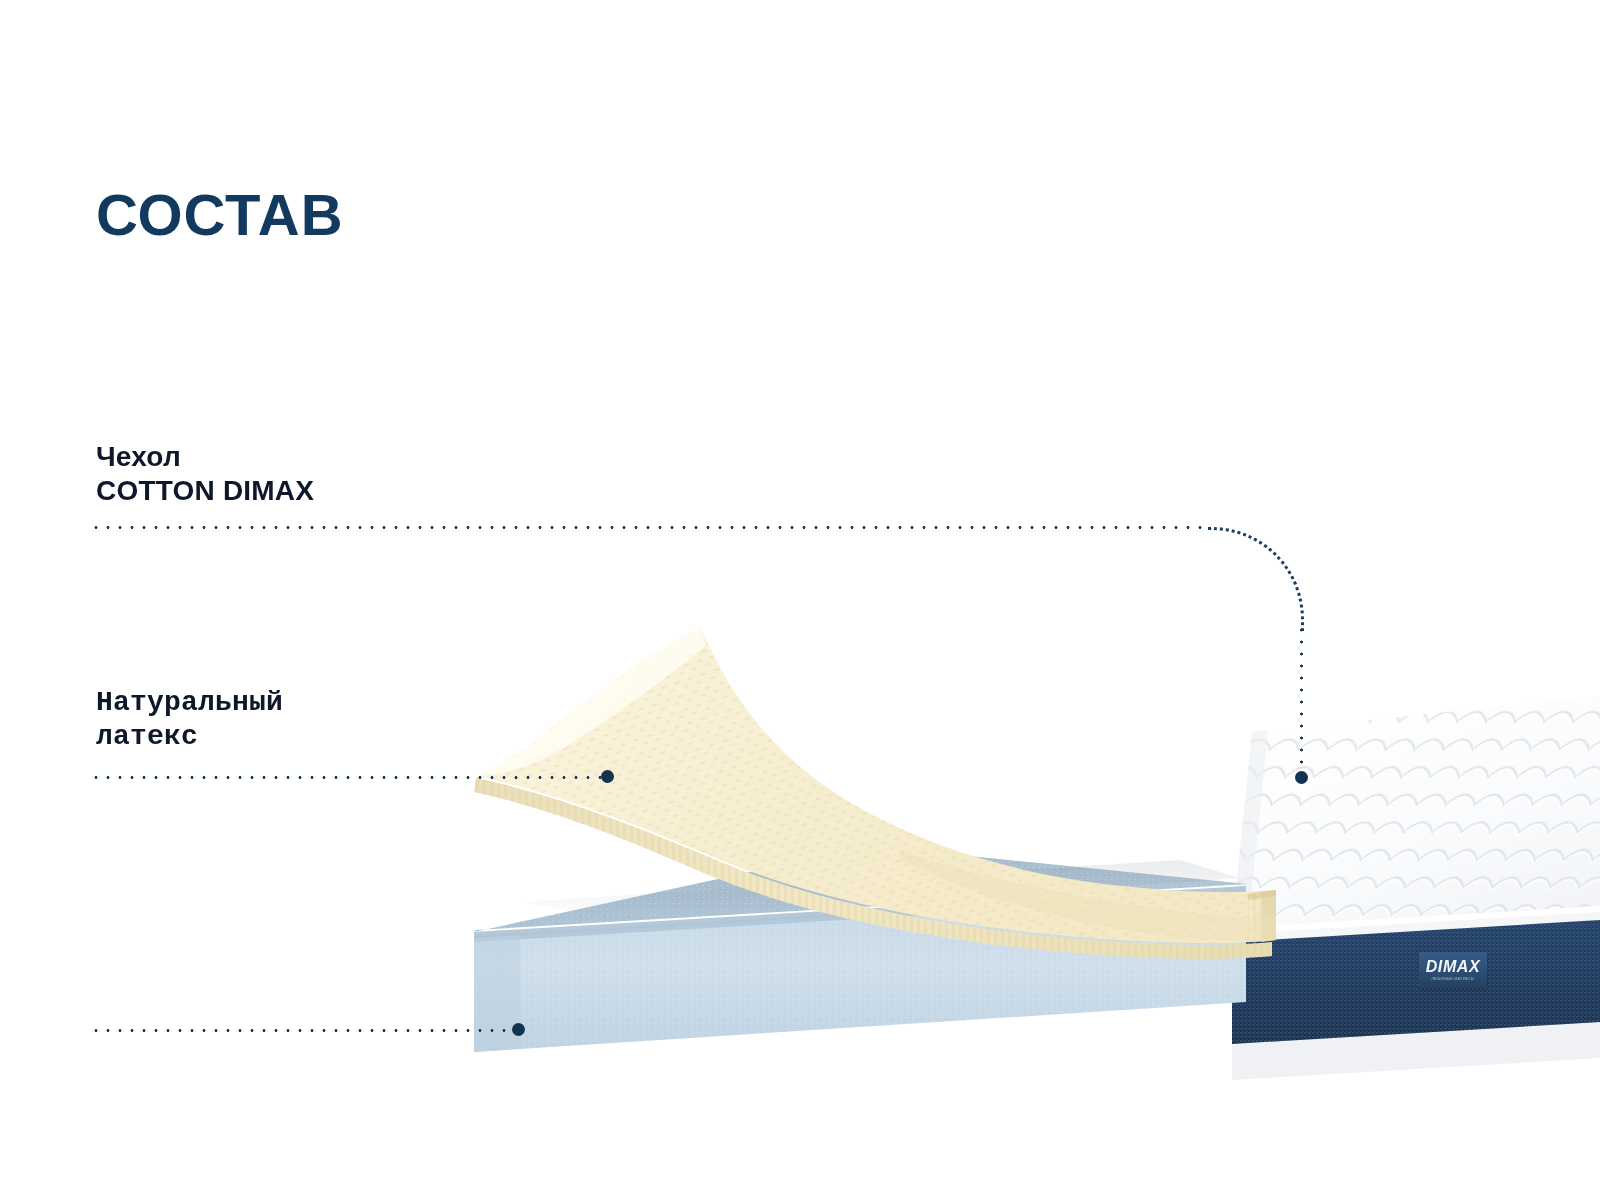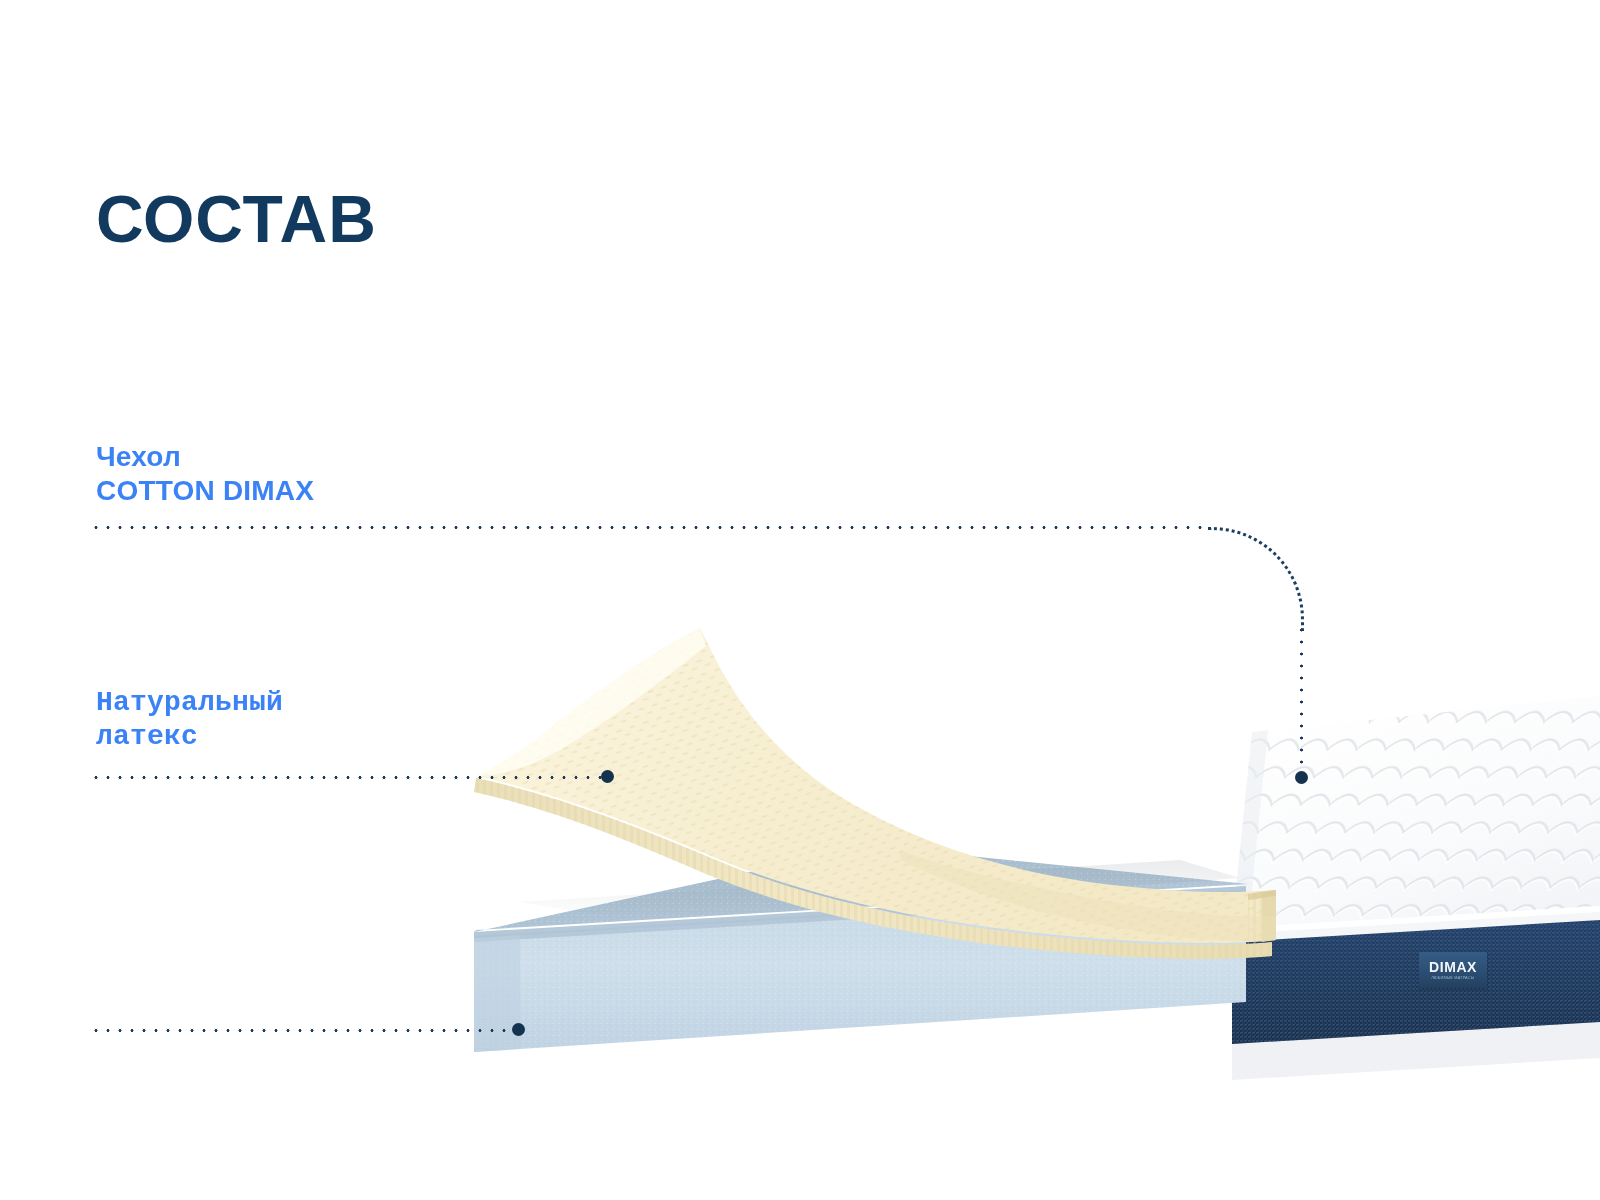--- a/index.html
+++ b/index.html
@@ -17,32 +17,32 @@
     height: 1200px;
     background: #ffffff;
     overflow: hidden;
   }
 
   
   #page-title {
     position: absolute;
     left: 96px;
     top: 186px;
-    font-size: 66px;
+    font-size: 58px;
     font-weight: 700;
     letter-spacing: 1px;
     color: #123A5E;
     line-height: 1.0;
     white-space: nowrap;
   }
 
   
   .label-block {
     position: absolute;
-    color: #3b82f6;
+    color: #0f172a;
     line-height: 1.22;
     white-space: nowrap;
   }
   .label-line {
     font-size: 28px;
     font-weight: 700;
     letter-spacing: 0.2px;
   }
   .label-line.l2 { font-weight: 700; }
 
@@ -121,25 +121,26 @@
     background: linear-gradient(180deg,#355C85 0%, #2C4E74 55%, #23405F 100%);
     border-radius: 1px;
     box-shadow: 0 1px 2px rgba(0,0,0,0.25);
     display: flex;
     flex-direction: column;
     align-items: center;
     justify-content: center;
     overflow: hidden;
   }
   #dimax-tag .tag-main {
-    font-size: 14px;
+    font-size: 16px;
     font-weight: 700;
     letter-spacing: 0.6px;
     color: #F3F7FB;
     line-height: 1;
+    font-style: italic;
   }
   #dimax-tag .tag-sub {
     margin-top: 2px;
     font-size: 4px;
     letter-spacing: 0.2px;
     color: #9FB6CC;
     line-height: 1;
     transform: scale(0.95);
     white-space: nowrap;
   }

